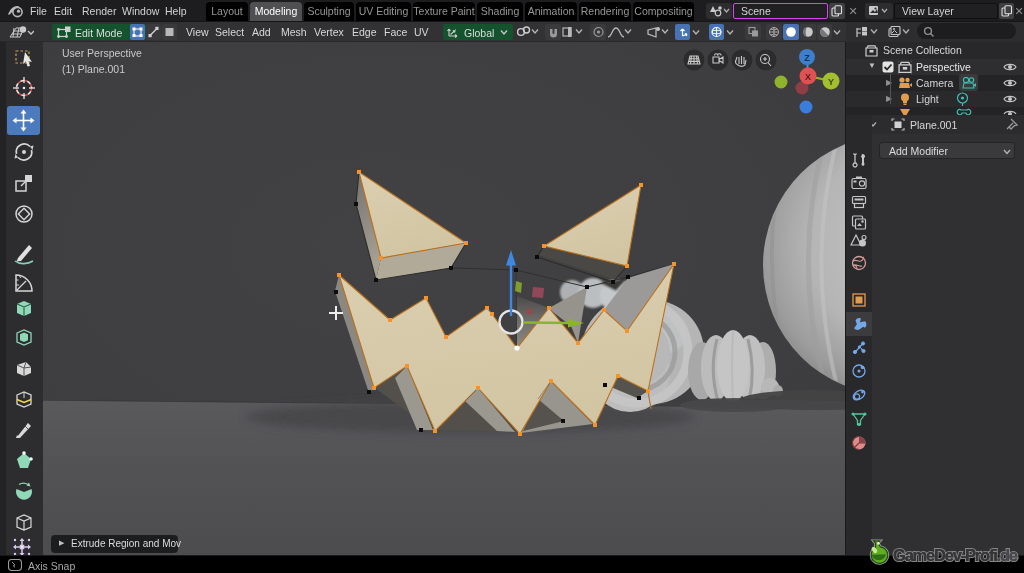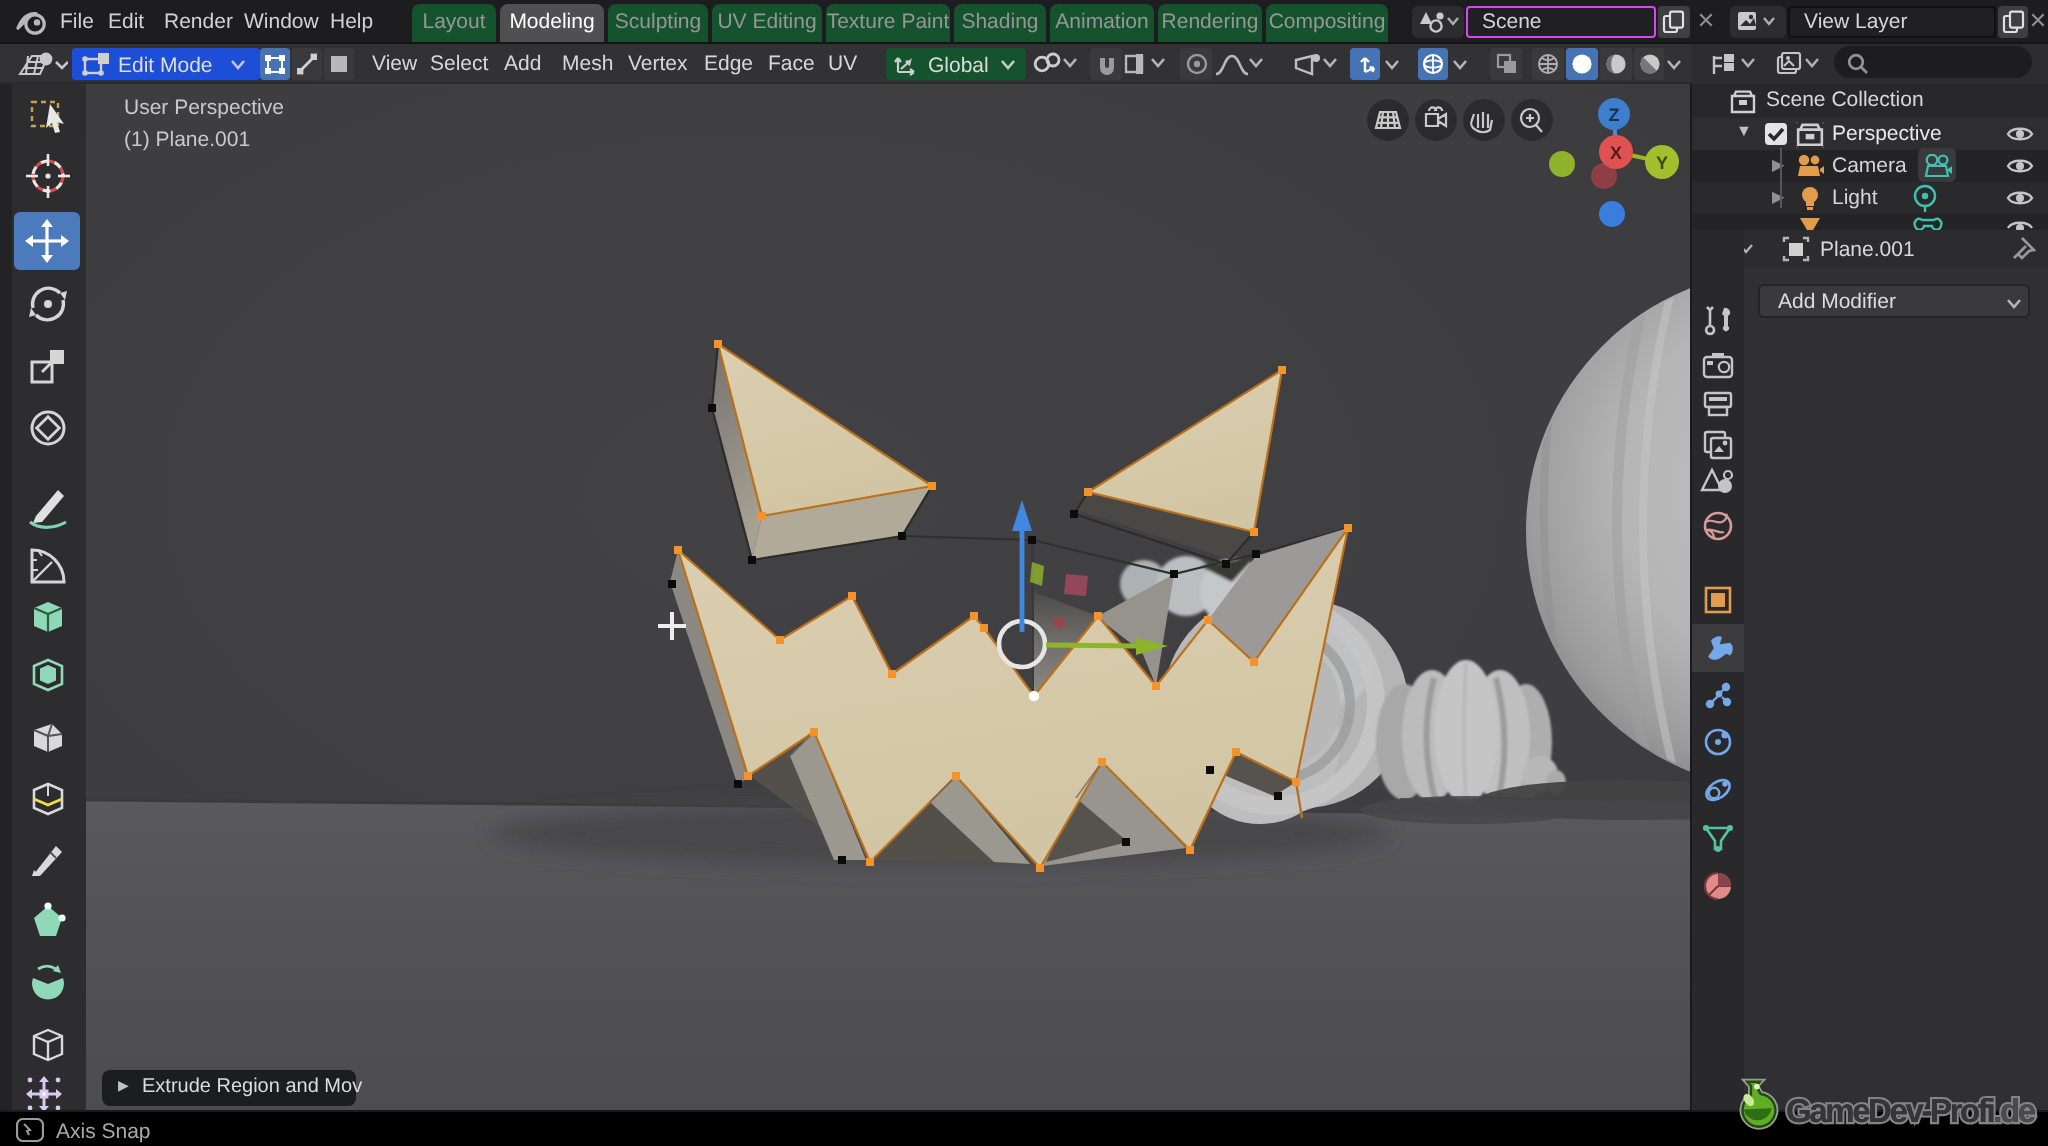--- a/index.html
+++ b/index.html
@@ -2,21 +2,21 @@
 <html><head><meta charset="utf-8">
 <style>
 *{margin:0;padding:0;box-sizing:border-box}
 html,body{width:1024px;height:573px;overflow:hidden;background:#1c1c1e}
 body{font-family:"Liberation Sans",sans-serif;position:relative}
 #app{position:absolute;left:0;top:0;width:1024px;height:573px}
 .abs{position:absolute}
 
 #topbar{position:absolute;left:0;top:0;width:1024px;height:22px;background:#1d1d1f;color:#d2d2d2;font-size:11px}
 #topbar .menu{position:absolute;top:5px;font-size:10.5px}
-.tab{position:absolute;top:2px;height:20px;border-radius:4px 4px 0 0;background:#14532d;color:#969696;font-size:10.5px;text-align:center;line-height:19px;white-space:nowrap;overflow:hidden}
+.tab{position:absolute;top:2px;height:20px;border-radius:4px 4px 0 0;background:#000000;color:#969696;font-size:10.5px;text-align:center;line-height:19px;white-space:nowrap;overflow:hidden}
 .tab.active{background:#505053;color:#fff}
 .idblock{position:absolute;top:3px;height:16px;background:#2d2d2f;border-radius:3px;display:flex;align-items:center}
 
 #vpheader{position:absolute;left:0;top:22px;width:846px;height:20px;background:#323234;color:#d8d8d8;font-size:11px}
 #outheader{position:absolute;left:846px;top:22px;width:178px;height:20px;background:#2d2d2f}
 .hmenu{position:absolute;top:4px;color:#d8d8d8;font-size:10.5px}
 .hbtn{position:absolute;top:2px;height:16px;background:#3a3a3c;border-radius:2px}
 .hbtn.blue{background:#4772b3}
 
 #viewport{position:absolute;left:0;top:42px;width:846px;height:514px;background:#ef4444;overflow:hidden}
@@ -83,21 +83,21 @@
   </div>
   <div class="abs" style="left:1014px;top:3px;width:10px;height:16px;color:#8e8e8e;font-size:11px;text-align:center;line-height:16px">✕</div>
 </div>
 
 <div id="vpheader">
   <svg class="abs" style="left:8px;top:3px" width="26" height="15" viewBox="0 0 26 15">
     <path d="M2,12 L8,3 L16,3 L12,12 Z M4,9 L14,9 M5.5,6 L15,6 M6,3 L5,12 M11,3 L9,12" stroke="#c9c9c9" stroke-width="1" fill="none"></path>
     <circle cx="15" cy="4.5" r="3.2" fill="#c9c9c9"></circle>
     <path d="M20,6 l3,3 l3,-3" stroke="#c9c9c9" stroke-width="1.3" fill="none"></path>
   </svg>
-  <div class="hbtn" style="left:36px;width:94px;background:#1d4ed8">
+  <div class="hbtn" style="left:52px;width:94px;background:#14532d">
     <svg class="abs" style="left:5px;top:2px" width="14" height="12" viewBox="0 0 14 12">
       <rect x="1.5" y="3.5" width="8" height="7" fill="none" stroke="#d0d0d0" stroke-width="1.2"></rect>
       <rect x="8" y="0.5" width="5.5" height="5.5" fill="#d0d0d0"></rect>
       <circle cx="1.5" cy="3.5" r="1.4" fill="#d0d0d0"></circle>
           <circle cx="1.5" cy="10.5" r="1.4" fill="#d0d0d0"></circle>
           <circle cx="9.5" cy="10.5" r="1.4" fill="#d0d0d0"></circle>
     </svg>
     <span class="abs" style="left:23px;top:2.5px;font-size:10.5px;color:#dedede">Edit Mode</span>
     <svg class="abs" style="left:78px;top:5px" width="10" height="7">
           <path d="M2,1.5 l3,3.5 l3,-3.5" stroke="#c9c9c9" stroke-width="1.3" fill="none"></path>

